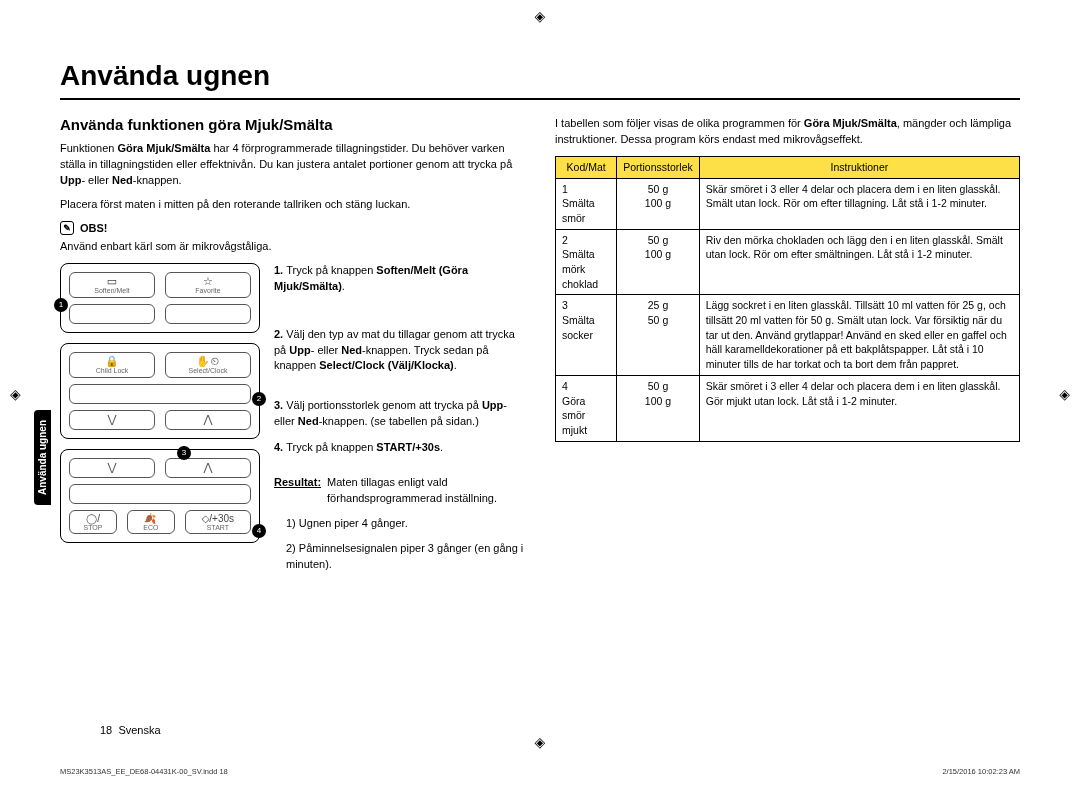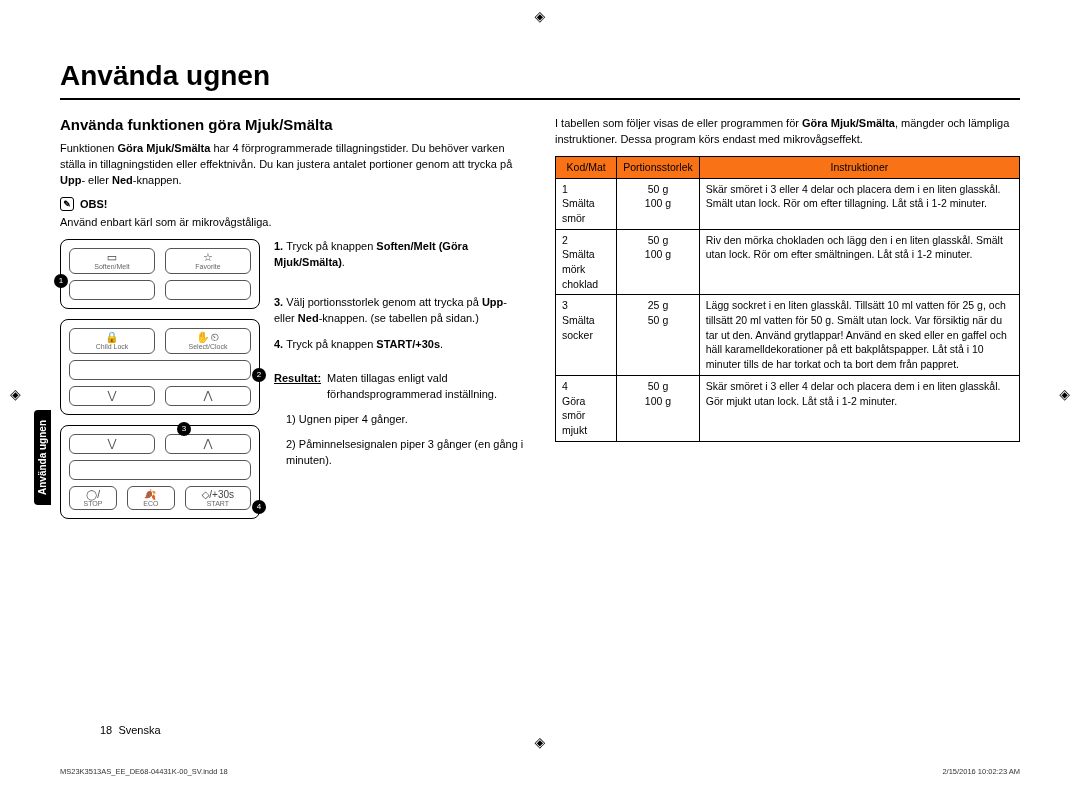--- a/index.html
+++ b/index.html
@@ -84,21 +84,21 @@
   }
   .steps-text { flex:1; }
   .step { margin-bottom:10px; line-height:1.45; }
   .step .num { font-weight:700; }
   .sublist { margin-left:12px; margin-top:2px; }
   .sublist div { line-height:1.45;margin-top:9px; }
   .u { text-decoration: underline; }
 
   table { border-collapse: collapse; width:100%; font-size:10.5px; }
   th, td { border:1px solid #000; padding:3px 6px; vertical-align:top; text-align:left; line-height:1.4; }
-  th { font-weight:400; background:#f97316; text-align:center; }
+  th { font-weight:400; background:#fde047; text-align:center; }
   td.center { text-align:center; }
 
   .side-tab {
     position:absolute;
     left:34px; top:410px;
     writing-mode: vertical-rl;
     transform: rotate(180deg);
     background:#000; color:#fff;
     font-size:10px; padding:10px 3px;
     border-radius:0 4px 4px 0;
@@ -139,20 +139,21 @@
 
   <div class="cols">
 
     <div class="col">
       <div class="h2">Använda funktionen göra Mjuk/Smälta</div>
 
       <p class="p">
         <span>Funktionen </span><span class="b">Göra Mjuk/Smälta</span><span> har 4 förprogrammerade tillagningstider. Du behöver varken ställa in tillagningstiden eller effektnivån. Du kan justera antalet portioner genom att trycka på </span><span class="b">Upp</span><span>- eller </span><span class="b">Ned</span><span>-knappen.</span>
       </p>
 
+      <p class="p">Placera först maten i mitten på den roterande tallriken och stäng luckan.</p>
 
       <div class="obs-row">
         <span class="obs-icon">✎</span>
         <span class="b">OBS!</span>
       </div>
       <p class="p">Använd enbart kärl som är mikrovågståliga.</p>
 
       <div class="steps-area">
         <div class="panels">
 
@@ -216,20 +217,23 @@
             <span class="badge" style="right:68px; top:-4px;">3</span>
             <span class="badge" style="right:-7px; bottom:4px;">4</span>
           </div>
 
         </div>
 
         <div class="steps-text">
           <div class="step">
             <span class="num">1. </span><span>Tryck på knappen </span><span class="b">Soften/Melt (Göra Mjuk/Smälta)</span><span>.</span>
           </div>
+          <div class="step" style="margin-top:32px">
+            <span class="num">2. </span><span>Välj den typ av mat du tillagar genom att trycka på </span><span class="b">Upp</span><span>- eller </span><span class="b">Ned</span><span>-knappen. Tryck sedan på knappen </span><span class="b">Select/Clock (Välj/Klocka)</span><span>.</span>
+          </div>
           <div class="step" style="margin-top:24px">
             <span class="num">3. </span><span>Välj portionsstorlek genom att trycka på </span><span class="b">Upp</span><span>- eller </span><span class="b">Ned</span><span>-knappen. (se tabellen på sidan.)</span>
           </div>
           <div class="step">
             <span class="num">4. </span><span>Tryck på knappen </span><span class="b">START/+30s</span><span>.</span>
             <div style="display:flex; gap:6px; margin-top:19px;">
               <span class="b u">Resultat:</span>
               <span>Maten tillagas enligt vald förhandsprogrammerad inställning.</span>
             </div>
             <div class="sublist">
@@ -237,21 +241,21 @@
               <div>2) <span>Påminnelsesignalen piper 3 gånger (en gång i minuten).</span></div>
             </div>
           </div>
         </div>
       </div>
 
     </div>
 
     <div class="col">
       <p class="p">
-        <span>I tabellen som följer visas de eller programmen för </span><span class="b">Göra Mjuk/Smälta</span><span>, mängder och lämpliga instruktioner. Dessa program körs endast med mikrovågseffekt.</span>
+        <span>I tabellen som följer visas de olika programmen för </span><span class="b">Göra Mjuk/Smälta</span><span>, mängder och lämpliga instruktioner. Dessa program körs endast med mikrovågseffekt.</span>
       </p>
 
       <table>
         <thead>
           <tr>
             <th>Kod/Mat</th>
             <th>Portionsstorlek</th>
             <th>Instruktioner</th>
           </tr>
         </thead>

